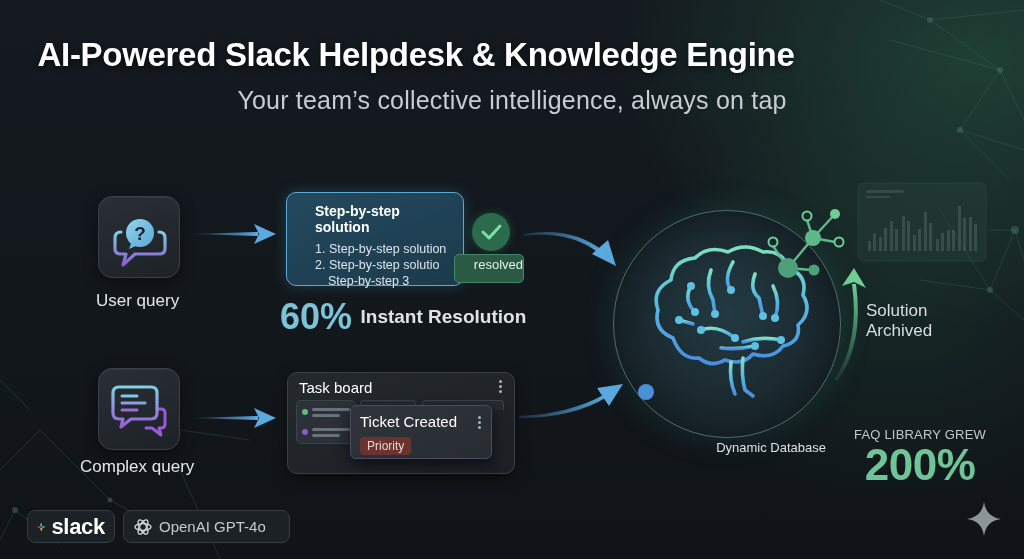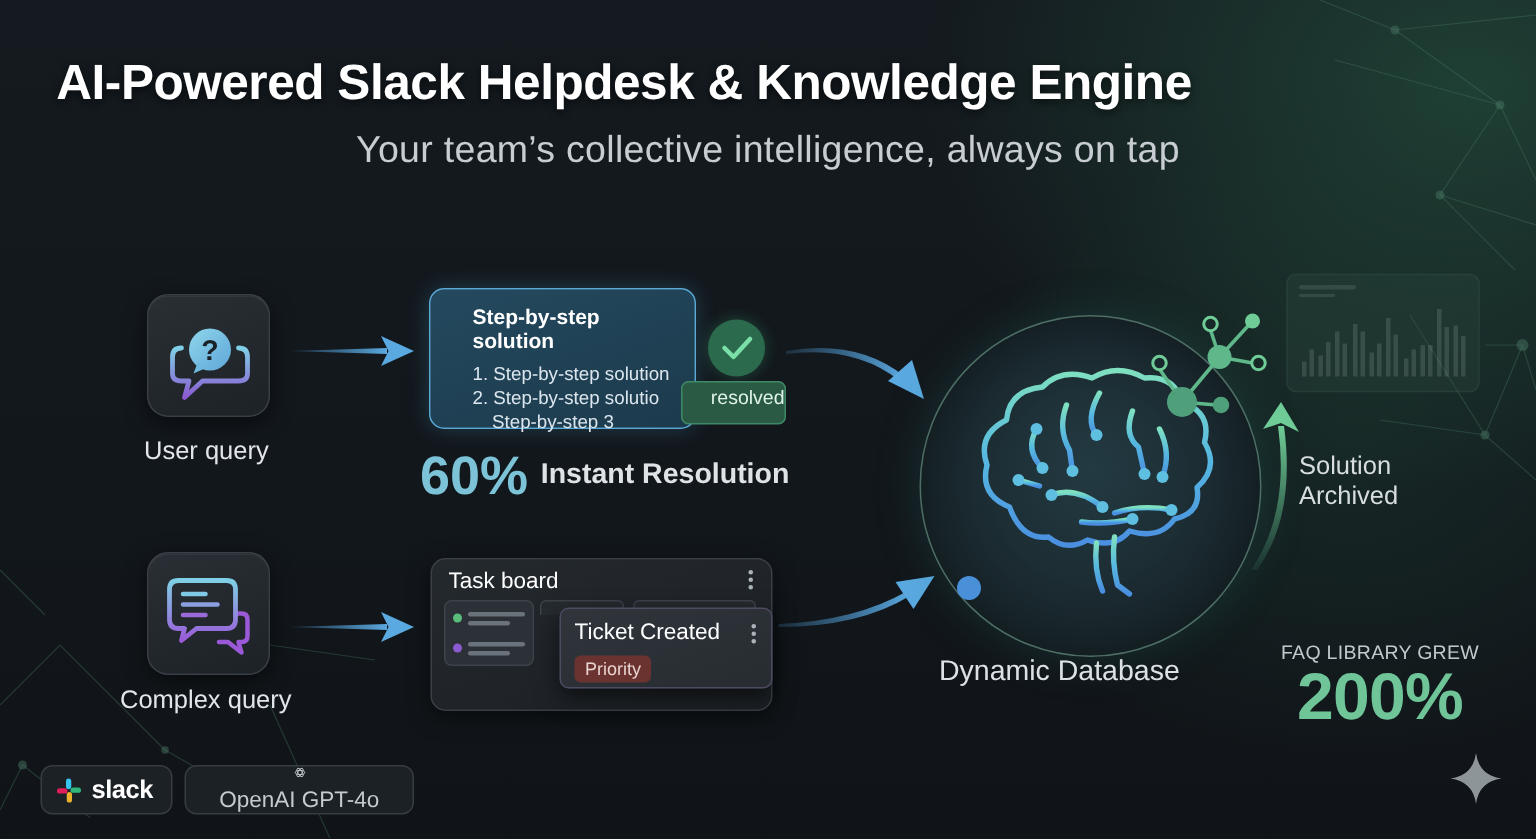--- a/index.html
+++ b/index.html
@@ -72,49 +72,49 @@
   .mini-col {
     position: absolute; left: 296px; top: 400px; width: 60px; height: 44px; border-radius: 5px;
     background: #2b3137; border: 1px solid #3c434a;
   }
   .mini-row { position: absolute; left: 5px; height: 20px; width: 50px; }
   .dot { position: absolute; left: 0; top: 3px; width: 6px; height: 6px; border-radius: 50%; }
   .bar { position: absolute; height: 3px; border-radius: 2px; background: #6a737b; }
   .ghost-tab { position: absolute; height: 10px; border-radius: 4px 4px 0 0; border: 1px solid #3c434a; border-bottom: none; background: #262b30; }
 
   .ticket-card {
-    position: absolute; left: 373px; top: 405px; width: 142px; height: 54px; border-radius: 6px;
+    position: absolute; left: 350px; top: 405px; width: 142px; height: 54px; border-radius: 6px;
     background: linear-gradient(160deg, #2f353b 0%, #272c31 100%);
     border: 1px solid #4d4a62; box-shadow: 0 6px 16px rgba(0,0,0,0.6);
   }
   .ticket-card .tc-title { position: absolute; left: 9px; top: 7px; font-size: 15px; color: #ffffff; white-space: nowrap; }
   .priority-badge {
     position: absolute; left: 9px; top: 31px; height: 18px; padding: 0 7px; border-radius: 4px;
     background: #6a3330; color: #e9d4d2; font-size: 12px; line-height: 18px;
   }
 
   .brain-ring {
     position: absolute; left: 613px; top: 210px; width: 228px; height: 228px; border-radius: 50%;
     background: radial-gradient(circle at 50% 45%, #233a42 0%, #1b2a30 55%, #162126 100%);
     border: 1.5px solid #4d6e64;
     box-shadow: 0 0 30px rgba(40,120,110,0.25), inset 0 0 40px rgba(0,0,0,0.4);
   }
-  .db-label { position: absolute; left: 626px; top: 437px; width: 200px; text-align: left; font-size: 19px; color: #dce1e5; line-height: 21px; }
+  .db-label { position: absolute; left: 626px; top: 437px; width: 200px; text-align: right; font-size: 13px; color: #dce1e5; line-height: 21px; }
 
   .archive-label { position: absolute; left: 866px; top: 301px; font-size: 17px; color: #d7dde1; line-height: 20px; }
 
   .faq-label { position: absolute; left: 845px; top: 427px; width: 150px; text-align: center; font-size: 13px; color: #c2c9ce; letter-spacing: 0.2px; }
   .faq-value { position: absolute; left: 845px; top: 440px; width: 150px; text-align: center; font-size: 44px; font-weight: 700; color: #6fc598; letter-spacing: -0.5px; }
 
   .logo-pill {
     position: absolute; top: 510px; height: 33px; border-radius: 8px;
     background: #1c2126; border: 1px solid #363c43;
     display: flex; align-items: center; padding: 0 9px; gap: 6px; white-space: nowrap;
   }
-  .logo-pill .lbl-bold { font-size: 17px; font-weight: 700; color: #ffffff; letter-spacing: -0.3px; }
+  .logo-pill .lbl-bold { font-size: 22px; font-weight: 700; color: #ffffff; letter-spacing: -0.3px; }
   .logo-pill .lbl-light { font-size: 15px; color: #c4cad0; }
 
   .sparkle { position: absolute; left: 965px; top: 500px; }
 </style>
 </head>
 <body>
 
 <div class="canvas">
 
   <svg class="bg-net" viewBox="0 0 1024 559">
@@ -383,21 +383,21 @@
   <div class="logo-pill" style="left:27px; width:88px;">
     <svg width="18" height="18" viewBox="0 0 18 18">
       <rect x="7" y="1" width="3.5" height="7" rx="1.75" fill="#36c5f0"></rect>
       <rect x="10" y="7" width="7" height="3.5" rx="1.75" fill="#2eb67d"></rect>
       <rect x="7.5" y="10" width="3.5" height="7" rx="1.75" fill="#ecb22e"></rect>
       <rect x="1" y="7.5" width="7" height="3.5" rx="1.75" fill="#e01e5a"></rect>
     </svg>
     <span class="lbl-bold">slack</span>
   </div>
 
-  <div class="logo-pill" style="left:123px; width:153px;flex-direction:column;">
+  <div class="logo-pill" style="left:123px; width:167px;">
     <svg width="20" height="20" viewBox="0 0 20 20">
       <g fill="none" stroke="#d0d5da" stroke-width="1.4">
         <ellipse cx="10" cy="10" rx="8" ry="3.4"></ellipse>
         <ellipse cx="10" cy="10" rx="8" ry="3.4" transform="rotate(60 10 10)"></ellipse>
         <ellipse cx="10" cy="10" rx="8" ry="3.4" transform="rotate(120 10 10)"></ellipse>
       </g>
     </svg>
     <span class="lbl-light">OpenAI GPT-4o</span>
   </div>
 

